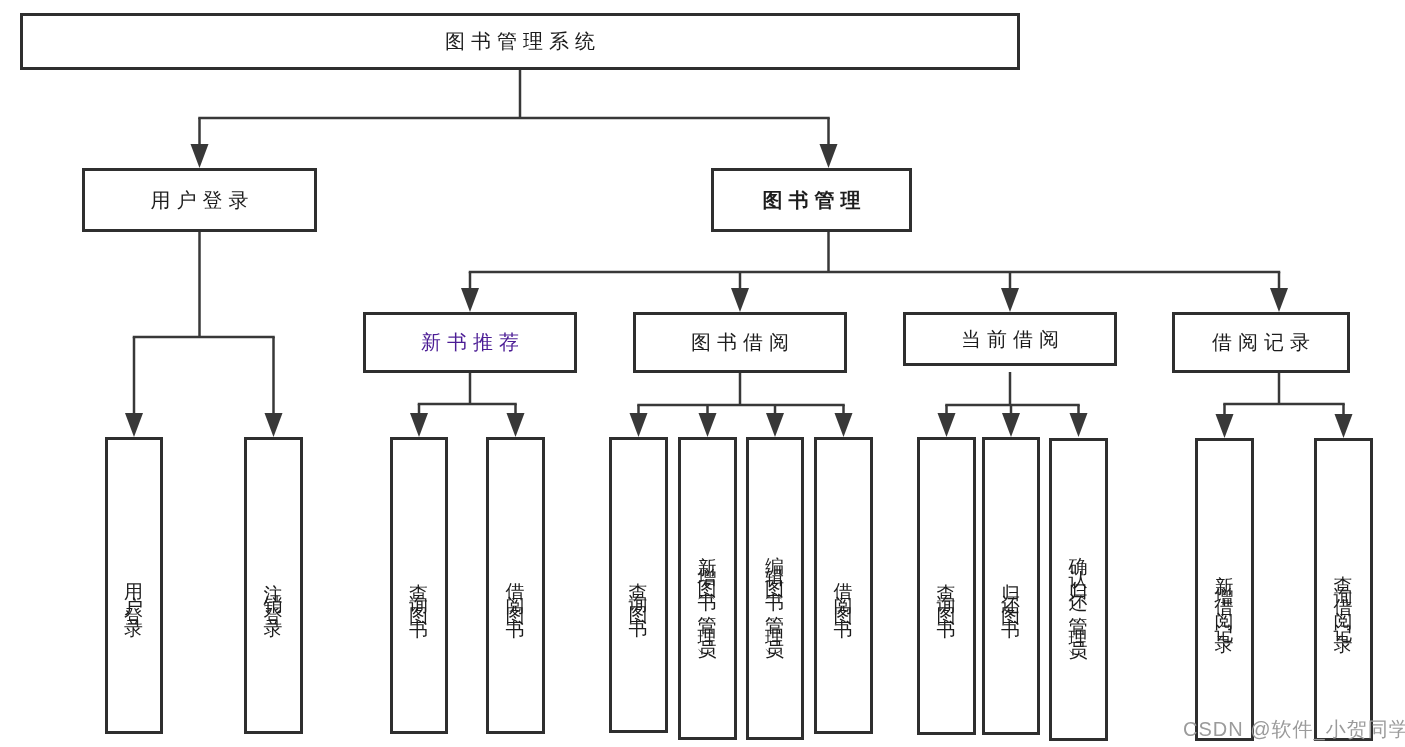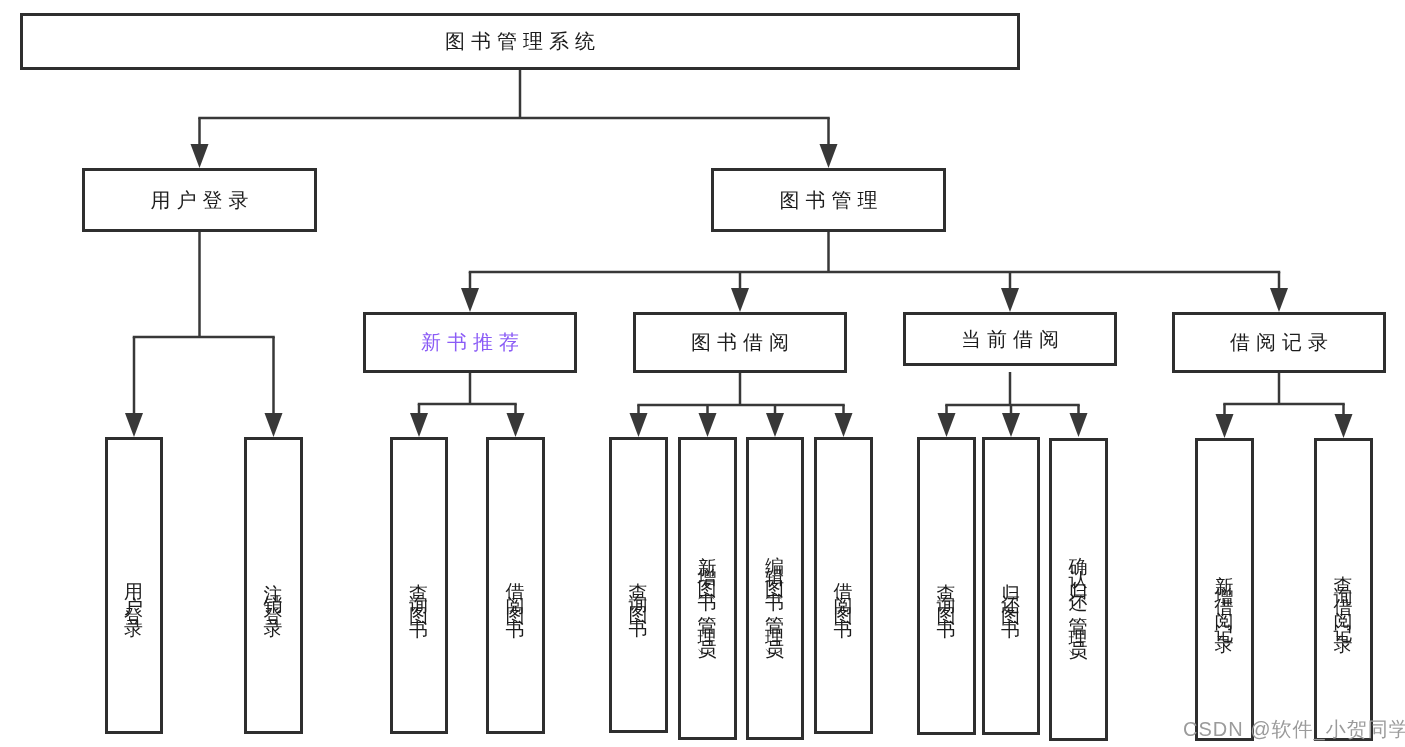--- a/index.html
+++ b/index.html
@@ -113,33 +113,33 @@
       <line x1="1343.5" y1="404" x2="1343.5" y2="416" stroke="#383838" stroke-width="2.5"></line>
       <polygon points="1334.5,414 1352.5,414 1343.5,438" fill="#383838"></polygon>
     </svg>
   <div id="nodes">
       <div class="node horizontal" style="left: 20px; top: 13px; width: 1000px; height: 57px; border-color: rgb(47, 47, 47);">
         <span class="label" style="color: rgb(28, 28, 28);">图书管理系统</span>
       </div>
       <div class="node horizontal" style="left: 82px; top: 168px; width: 235px; height: 64px; border-color: rgb(47, 47, 47);">
         <span class="label" style="color: rgb(28, 28, 28);">用户登录</span>
       </div>
-      <div class="node horizontal" style="left: 711px; top: 168px; width: 235px; height: 64px; border-color: rgb(47, 47, 47);">
+      <div class="node horizontal" style="left: 711px; top: 168px; width: 201px; height: 64px; border-color: rgb(47, 47, 47); font-weight: bold;">
         <span class="label" style="color: rgb(28, 28, 28);">图书管理</span>
       </div>
       <div class="node horizontal" style="left: 363px; top: 312px; width: 214px; height: 61px; border-color: rgb(47, 47, 47);">
-        <span class="label" style="color: #8b5cf6;">新书推荐</span>
+        <span class="label" style="color: #4c1d95;">新书推荐</span>
       </div>
       <div class="node horizontal" style="left: 633px; top: 312px; width: 214px; height: 61px; border-color: rgb(47, 47, 47); text-align: center;">
         <span class="label" style="color: rgb(28, 28, 28);">图书借阅</span>
       </div>
       <div class="node horizontal" style="left: 903px; top: 312px; width: 214px; height: 54px; border-color: rgb(47, 47, 47);">
         <span class="label" style="color: rgb(28, 28, 28);">当前借阅</span>
       </div>
-      <div class="node horizontal" style="left: 1172px; top: 312px; width: 214px; height: 61px; border-color: rgb(47, 47, 47);">
+      <div class="node horizontal" style="left: 1172px; top: 312px; width: 178px; height: 61px; border-color: rgb(47, 47, 47);">
         <span class="label" style="color: rgb(28, 28, 28);">借阅记录</span>
       </div>
       <div class="node vertical" style="left: 105px; top: 437px; width: 58px; height: 297px; border-color: rgb(47, 47, 47);">
         <span class="label" style="color: rgb(28, 28, 28);">用户登录</span>
       </div>
       <div class="node vertical" style="left: 244px; top: 437px; width: 59px; height: 297px; border-color: rgb(47, 47, 47);">
         <span class="label" style="color: rgb(28, 28, 28);">注销登录</span>
       </div>
       <div class="node vertical" style="left: 390px; top: 437px; width: 58px; height: 297px; border-color: rgb(47, 47, 47);">
         <span class="label" style="color: rgb(28, 28, 28);">查询图书</span>

